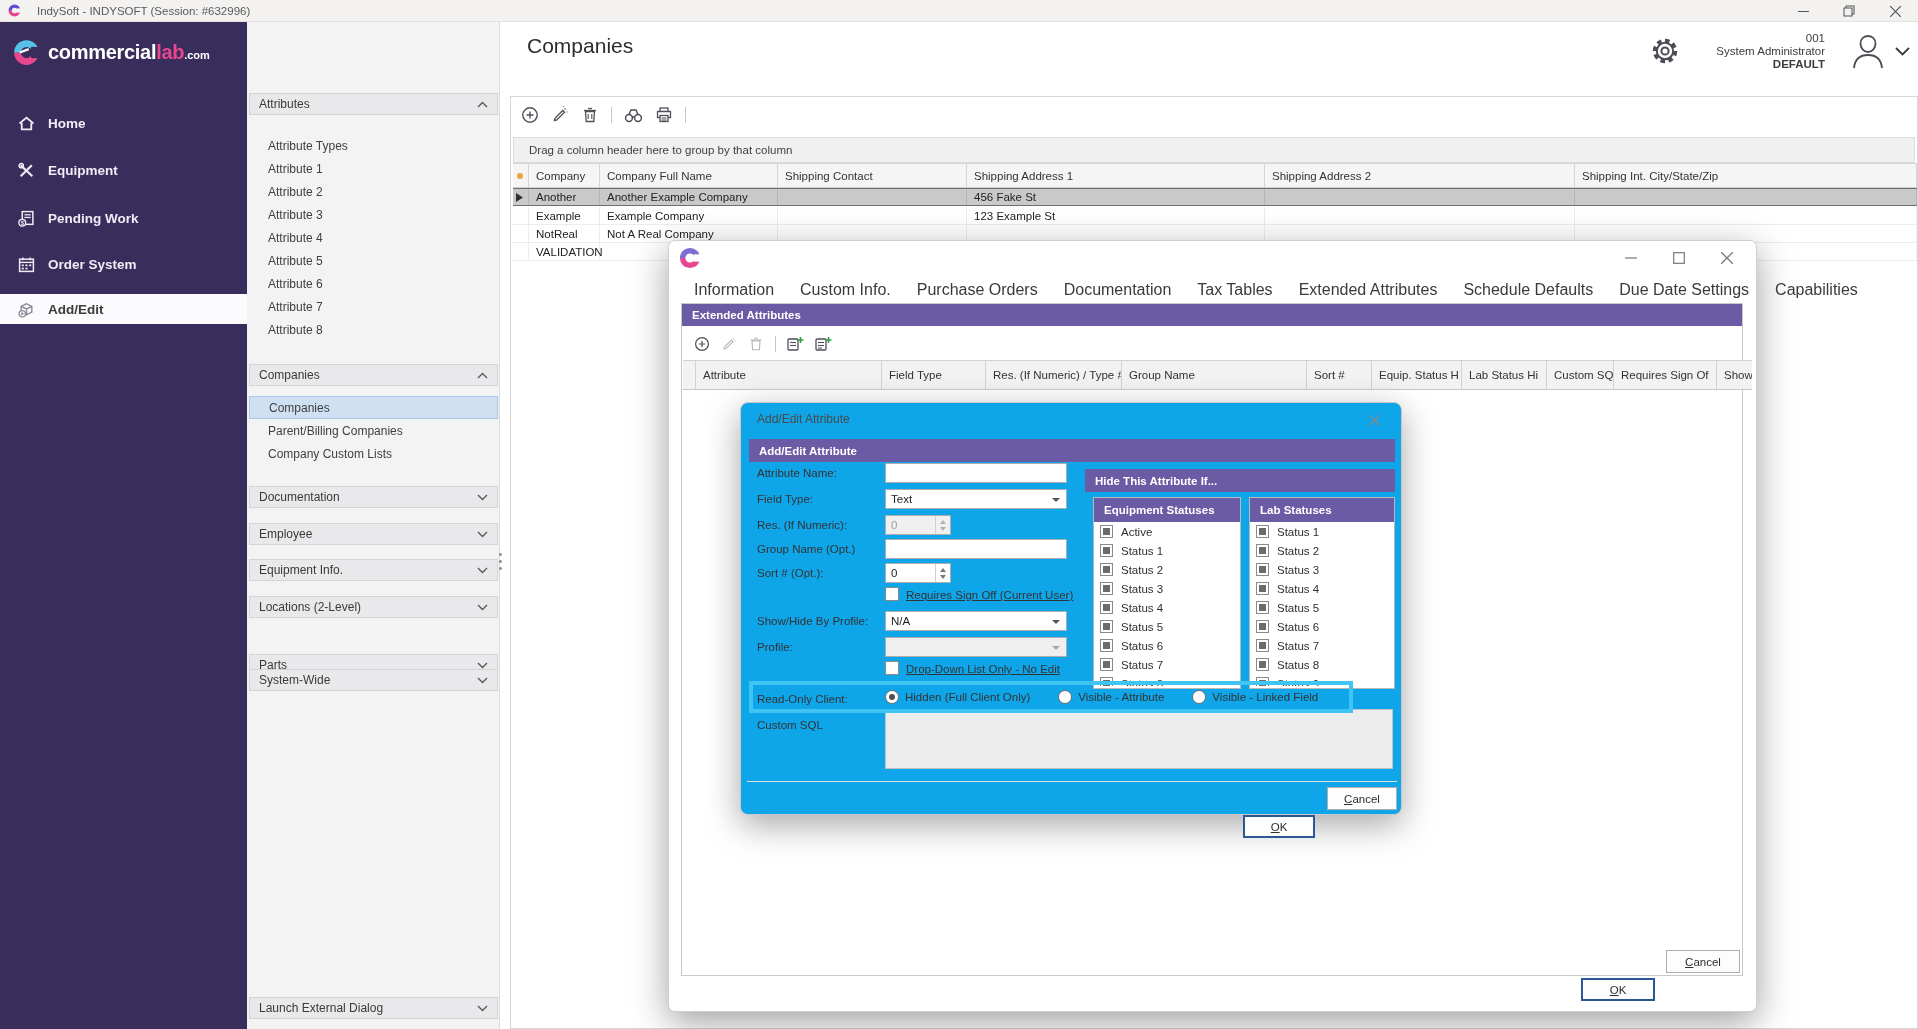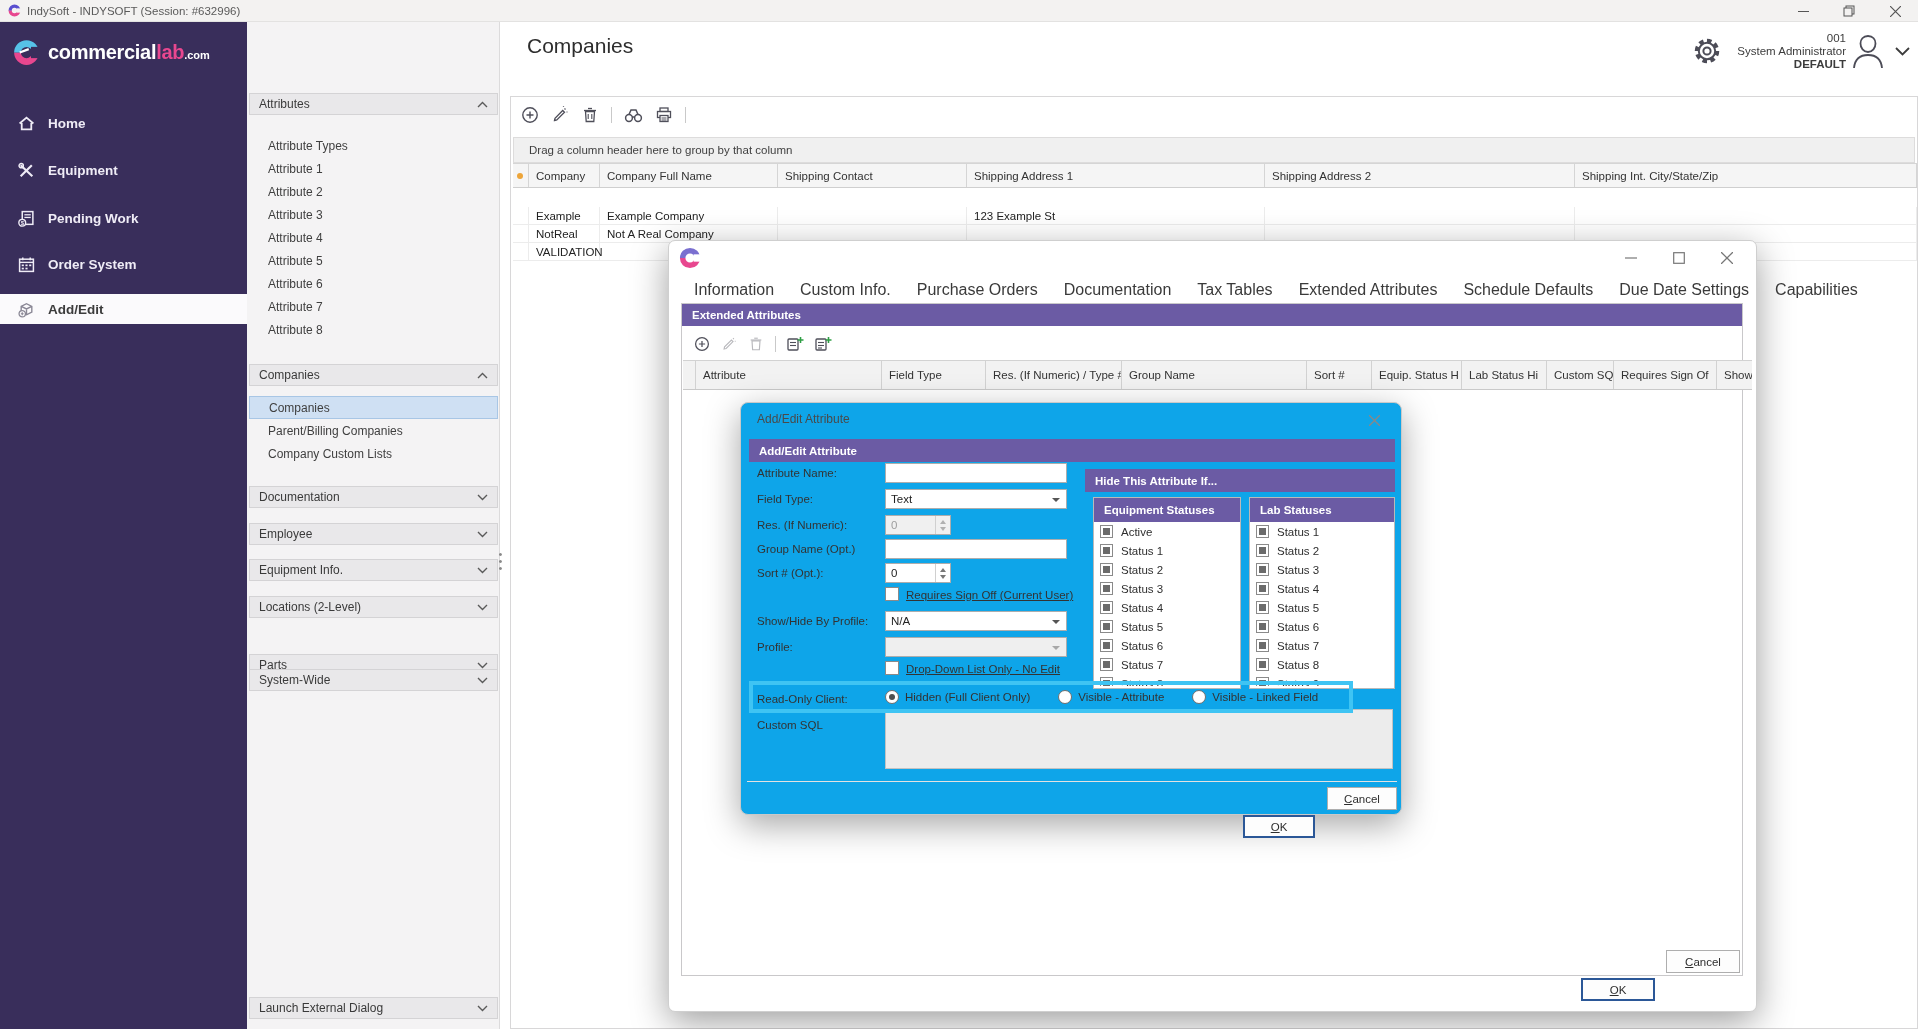--- a/index.html
+++ b/index.html
@@ -2,21 +2,21 @@
 <html><head>
 <meta charset="utf-8">
 <style>
   * { margin:0; padding:0; box-sizing:border-box; }
   html,body { width:1918px; height:1029px; font-family:"Liberation Sans",sans-serif; background:#fff; overflow:hidden; }
   .abs { position:absolute; }
   #root { position:relative; width:1918px; height:1029px; background:#fff; }
 
   
   .titlebar { left:0; top:0; width:1918px; height:22px; background:#f3f2f1; border-bottom:1px solid #e3e2e1; display:flex; align-items:center; }
-  .titlebar .ttext { font-size:11.5px; color:#5a5a5a; margin-left:6px; }
+  .titlebar .ttext { font-size:11.5px; color:#5a5a5a; margin-left:16px; }
   .wbtns { position:absolute; right:0; top:0; height:22px; display:flex; }
   .wbtn { width:46px; height:22px; display:flex; align-items:center; justify-content:center; }
 
   
   .sidebar { left:0; top:22px; width:247px; height:1007px; background:#392e5b; }
   .brand { position:absolute; left:0; top:0; width:247px; height:60px; display:flex; align-items:center; padding-left:13px; }
   .brand .b1 { color:#fff; font-weight:bold; font-size:20px; letter-spacing:-0.3px; }
   .brand .b2 { color:#e8478f; font-weight:bold; font-size:20px; letter-spacing:-0.3px; }
   .brand .b3 { color:#fff; font-size:11px; font-weight:bold; margin-top:6px; }
   .nav-item { position:absolute; left:0; width:247px; height:30px; display:flex; align-items:center; padding-left:18px; color:#efecf6; font-size:13.5px; font-weight:bold; cursor:default; }
@@ -27,21 +27,21 @@
   .subside { left:247px; top:22px; width:253px; height:1007px; background:#f4f3f4; border-right:1px solid #dcdbdc; }
   .sec-bar { position:absolute; left:2px; width:249px; height:22px; background:#e9e8ea; border:1px solid #d4d3d5; display:flex; align-items:center; justify-content:space-between; padding:0 9px; font-size:12px; color:#3a3a3a; }
   .sn-list { position:absolute; left:2px; width:249px; }
   .sn-item { height:23px; display:flex; align-items:center; padding-left:19px; font-size:12px; color:#3f3f3f; }
   .sn-item.sel { background:#cfe0f3; border:1px solid #a8c6e5; }
   .splitter { left:498px; top:551px; width:5px; height:22px; color:#8a8a8a; font-size:11px; line-height:7px; text-align:center; }
 
   
   .page-title { left:527px; top:34px; font-size:21px; color:#2d2d2d; }
   .userblock { position:absolute; right:8px; top:30px; display:flex; align-items:center; }
-  .usertxt { text-align:right; font-size:11.5px; color:#3c3c3c; line-height:13px; margin:0 1px; }
+  .usertxt { text-align:right; font-size:11.5px; color:#3c3c3c; line-height:13px; margin:0 22px; }
   .usertxt .bold { font-weight:bold; }
 
   
   .grid-panel { left:510px; top:96px; width:1408px; height:933px; background:#fff; border:1px solid #d8d7d8; }
   .gtoolbar { position:absolute; left:10px; top:5px; height:26px; display:flex; align-items:center; gap:12px; }
   .tsep { width:1px; height:16px; background:#c9c9c9; }
   .tbtn { display:flex; align-items:center; }
   .group-bar { position:absolute; left:2px; top:40px; width:1402px; height:26px; background:#f0f0f0; border:1px solid #dddcdc; display:flex; align-items:center; padding-left:15px; font-size:11.5px; color:#3f3f3f; }
   .thead { position:absolute; left:2px; top:66px; height:25px; display:flex; background:#f5f5f5; border-top:1px solid #d5d5d5; border-bottom:1px solid #cfcfcf; }
   .th { border-right:1px solid #d5d5d5; display:flex; align-items:center; padding-left:7px; font-size:11.5px; color:#333; overflow:hidden; white-space:nowrap; }
@@ -370,20 +370,33 @@
           <span style="width:6px;height:6px;border-radius:50%;background:#eda53a"></span>
         </div>
       <div class="th" style="width:71px">Company</div>
       <div class="th" style="width:178px">Company Full Name</div>
       <div class="th" style="width:189px">Shipping Contact</div>
       <div class="th" style="width:298px">Shipping Address 1</div>
       <div class="th" style="width:310px">Shipping Address 2</div>
       <div class="th" style="width:342px">Shipping Int. City/State/Zip</div>
     </div>
 
+    <div class="trow sel" style="top:91px">
+      <div class="td" style="width:16px;padding-left:3px">
+          <svg width="7" height="9" viewBox="0 0 7 9">
+            <path d="M0 0 L7 4.5 L0 9 Z" fill="#333"></path>
+          </svg>
+        </div>
+      <div class="td" style="width:71px">Another</div>
+      <div class="td" style="width:178px">Another Example Company</div>
+      <div class="td" style="width:189px"></div>
+      <div class="td" style="width:298px">456 Fake St</div>
+      <div class="td" style="width:310px"></div>
+      <div class="td" style="width:342px"></div>
+    </div>
     <div class="trow" style="top:110px">
       <div class="td" style="width:16px"></div>
       <div class="td" style="width:71px">Example</div>
       <div class="td" style="width:178px">Example Company</div>
       <div class="td" style="width:189px"></div>
       <div class="td" style="width:298px">123 Example St</div>
       <div class="td" style="width:310px"></div>
       <div class="td" style="width:342px"></div>
     </div>
     <div class="trow" style="top:128px">

